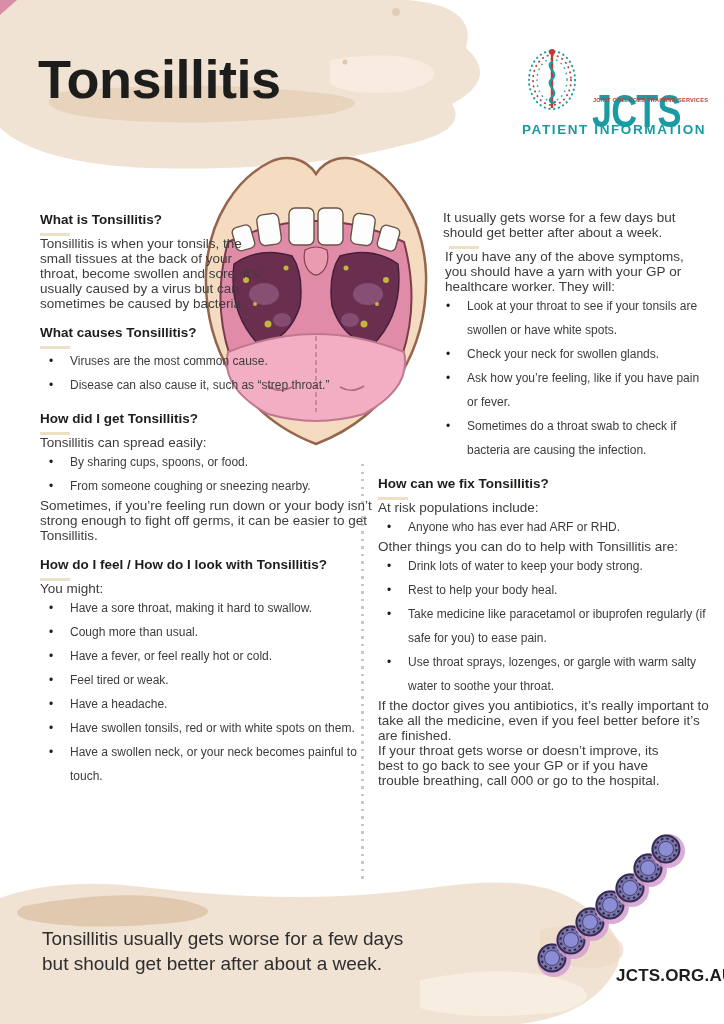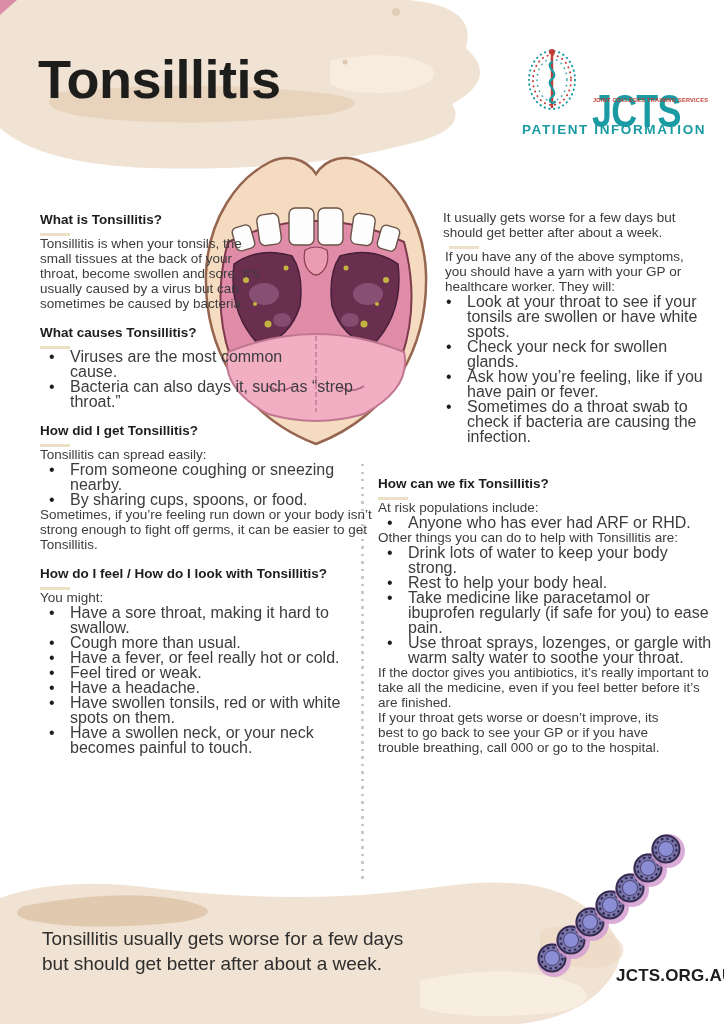--- a/index.html
+++ b/index.html
@@ -30,21 +30,21 @@
   .patient-info {
     position:absolute; left:0px; top:78px; color:#1a9aa2; font-weight:800;
     font-size:13.5px; letter-spacing:1.6px; white-space:nowrap;
   }
 
   
   .doc-h { font-weight:700; color:#1d1d1b; font-size:13.5px; line-height:15px; margin:0; }
   .rule { width:30px; height:3px; background:#ece1c5; margin-top:6px; }
   .col p { margin:0; font-size:13.5px; line-height:15px; }
   .col ul { list-style:none; margin:0; padding:0; }
-  .col li { position:relative; padding-left:30px; font-size:16px; line-height:15px; }
+  .col li { position:relative; padding-left:30px; font-size:12px; line-height:24px; }
   .col li::before { content:"\2022"; position:absolute; left:9px; top:0; color:#1d1d1b; }
 
   .mt12 { margin-top:12px; } .mt14 { margin-top:14px; } .mt15 { margin-top:15px; }
 
   .left-col  { position:absolute; left:40px;  top:212px; width:334px; z-index:2; }
   .right-top { position:absolute; left:437px; top:210px; width:272px; z-index:2; }
   .right-bot { position:absolute; left:378px; top:476px; width:336px; z-index:2; }
 
   .w222{max-width:222px;} .w238{max-width:238px;} .w245{max-width:245px;}
   .w305{max-width:305px;} .w318{max-width:318px;}
@@ -147,31 +147,31 @@
     <h2 class="doc-h">What is Tonsillitis?</h2>
     <div class="rule"></div>
     <p class="mt12 w222">Tonsillitis is when your tonsils, the small tissues at the back of your throat, become swollen and sore. It’s usually caused by a virus but can sometimes be caused by bacteria.</p>
   </div>
 
   <div>
     <h2 class="doc-h mt14">What causes Tonsillitis?</h2>
     <div class="rule"></div>
     <ul class="mt15">
       <li class="w245">Viruses are the most common cause.</li>
-      <li>Bacteria can also days it, such as “strep throat.”</li>
+      <li>Disease can also cause it, such as “strep throat.”</li>
     </ul>
   </div>
 
   <div>
     <h2 class="doc-h mt14">How did I get Tonsillitis?</h2>
     <div class="rule"></div>
     <p class="mt12">Tonsillitis can spread easily:</p>
     <ul class="mt15">
+      <li>By sharing cups, spoons, or food.</li>
       <li>From someone coughing or sneezing nearby.</li>
-      <li>By sharing cups, spoons, or food.</li>
     </ul>
     <p class="mt15">Sometimes, if you’re feeling run down or your body isn’t strong enough to fight off germs, it can be easier to get Tonsillitis.</p>
   </div>
 
   <div>
     <h2 class="doc-h mt14">How do I feel / How do I look with Tonsillitis?</h2>
     <div class="rule"></div>
     <p class="mt12">You might:</p>
     <ul class="mt14">
       <li>Have a sore throat, making it hard to swallow.</li>

